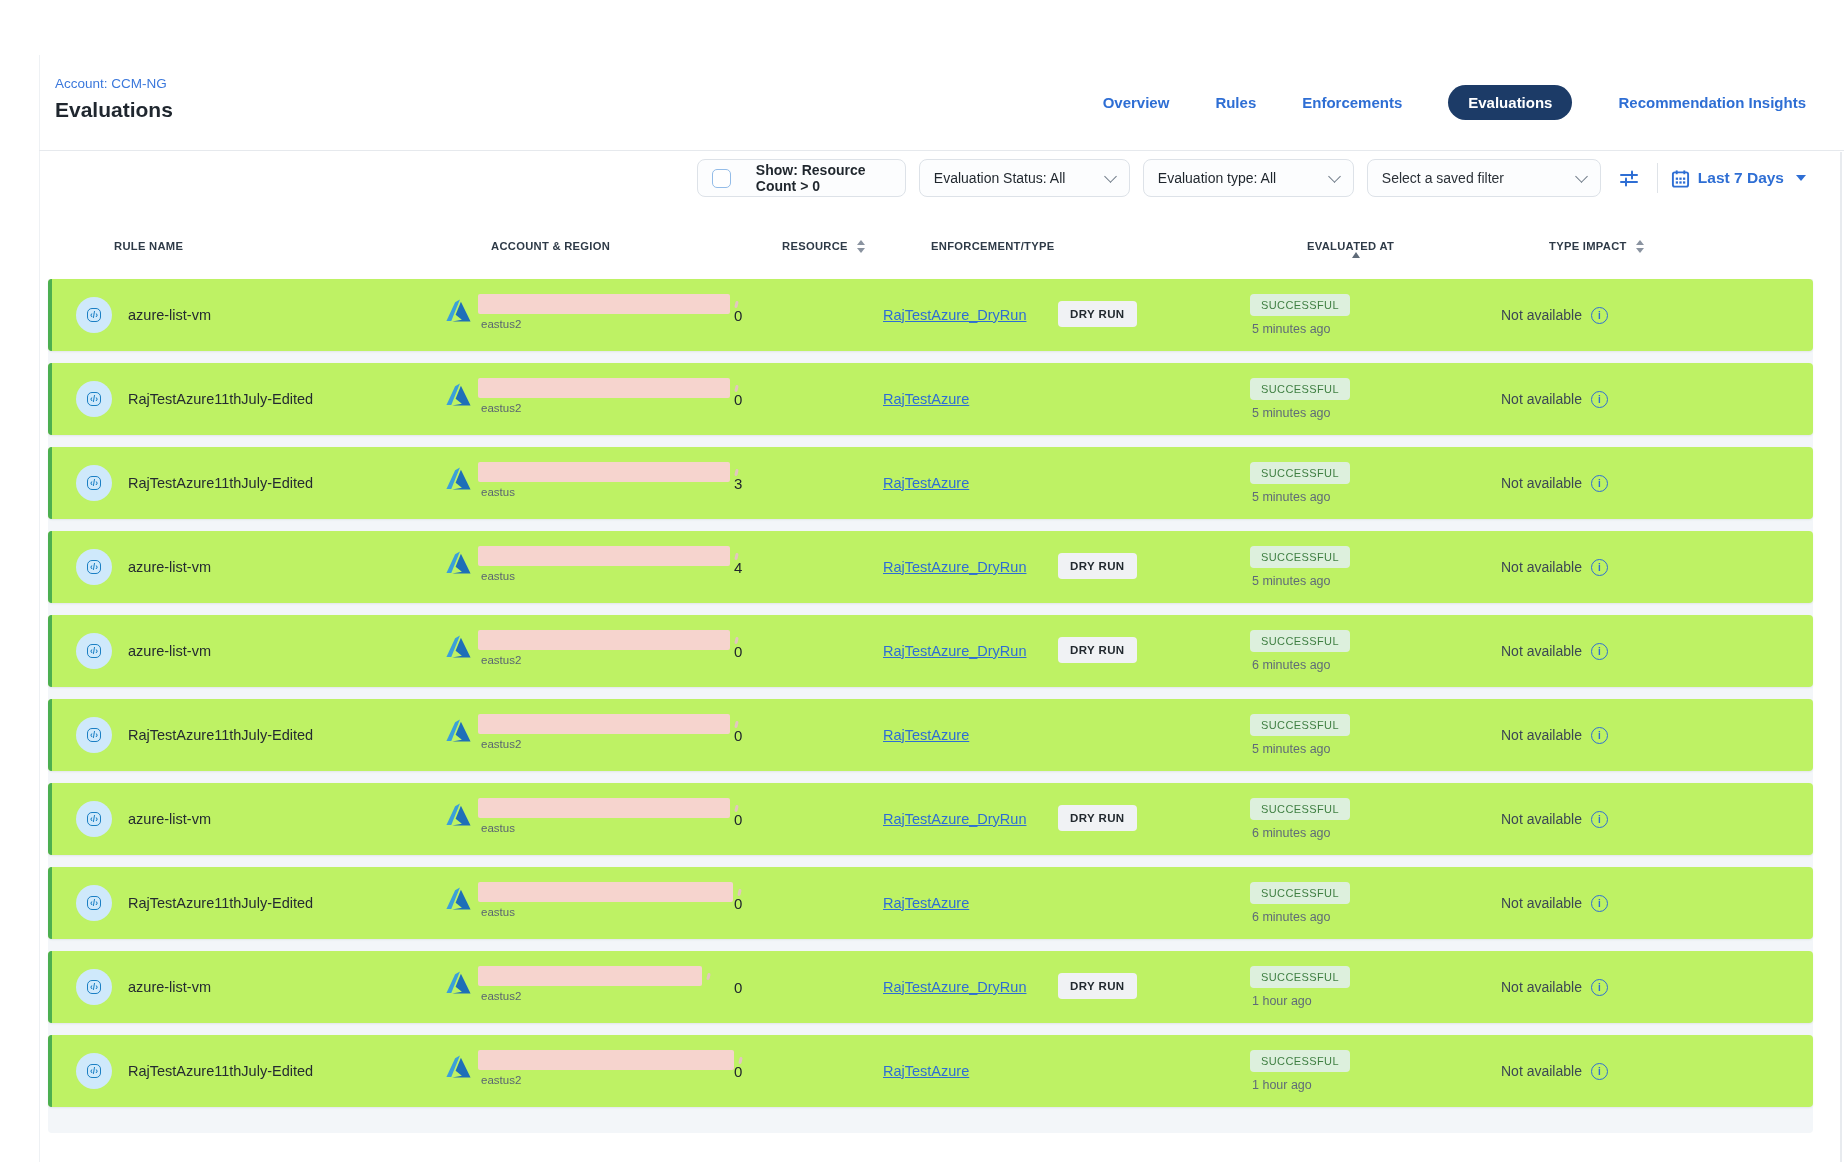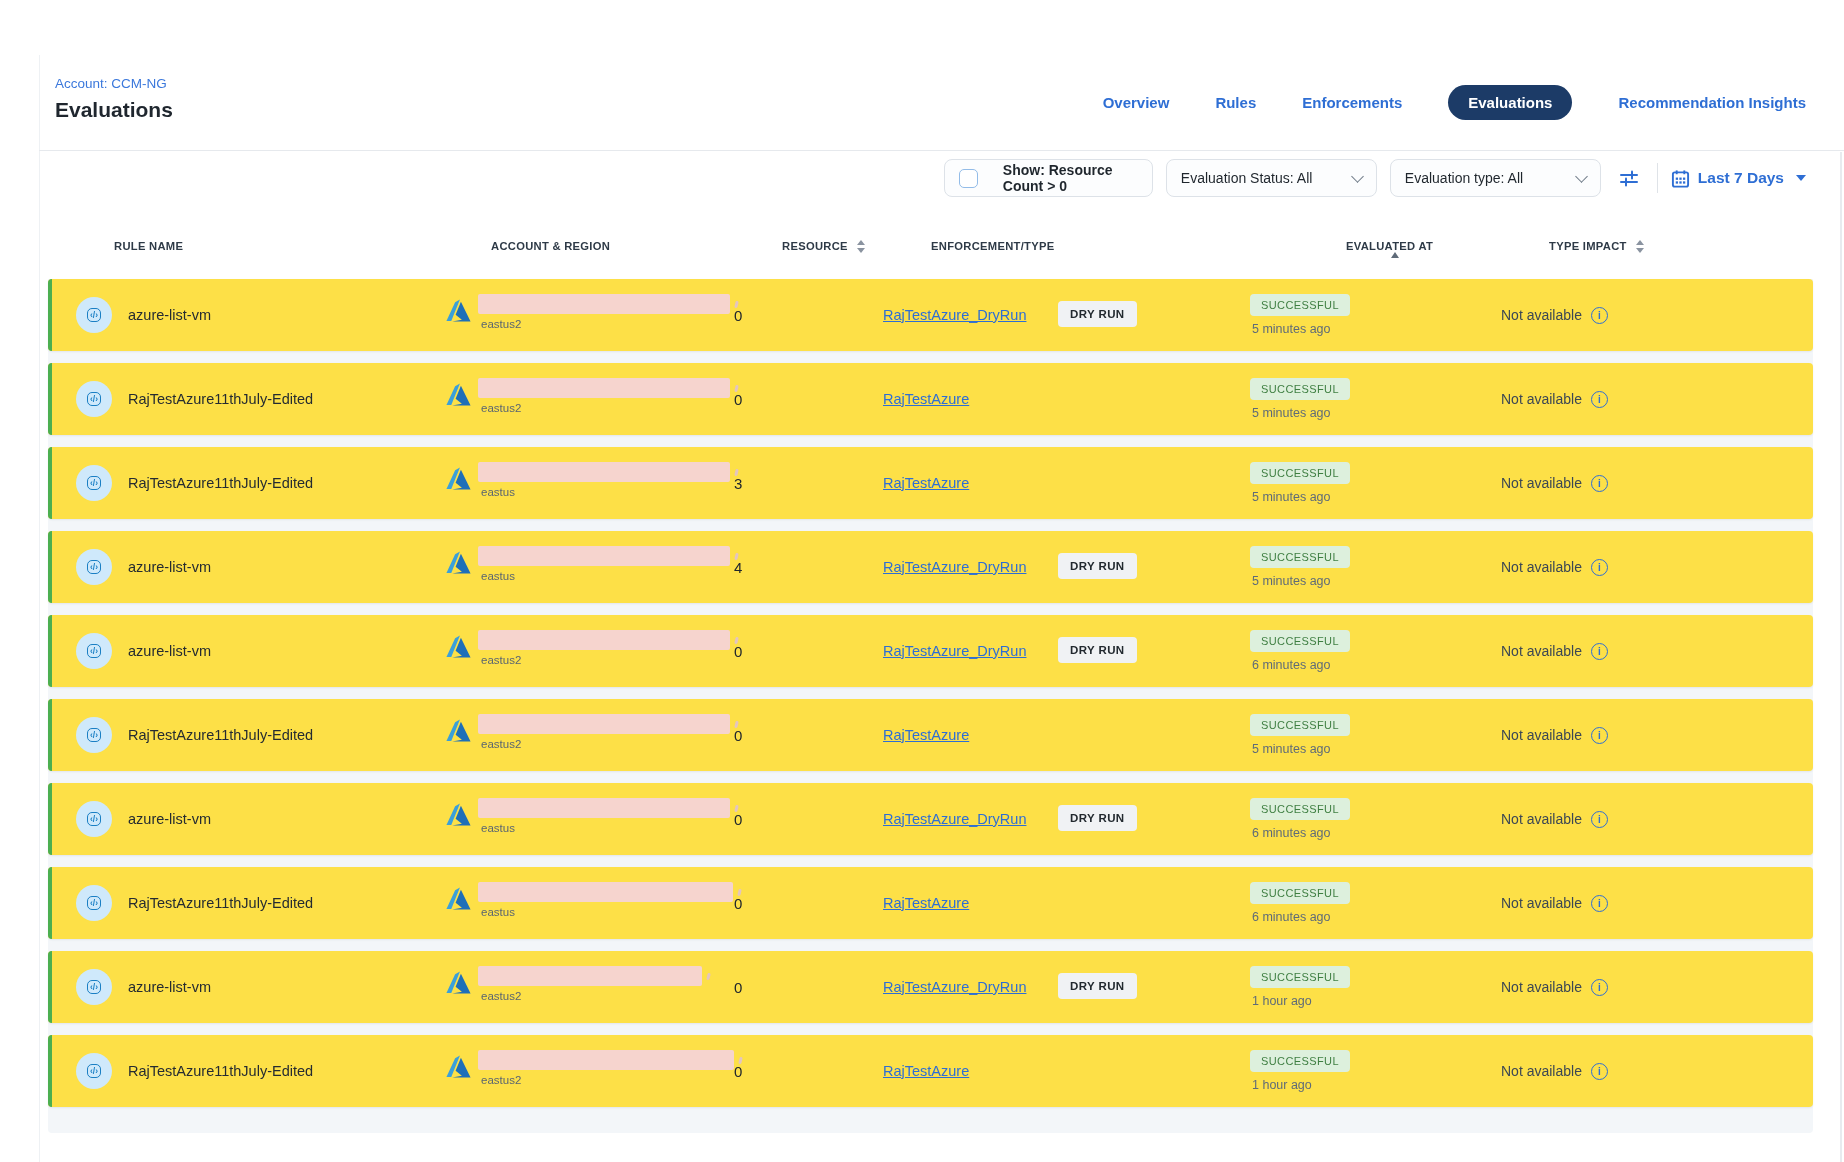--- a/index.html
+++ b/index.html
@@ -30,29 +30,29 @@
   .icon-btn{display:flex;align-items:center;justify-content:center;width:30px;height:30px;cursor:pointer;}
   .vdivider{width:1px;height:30px;background:#dfe3e8;}
   .datepicker{display:flex;align-items:center;gap:8px;color:#2e6ed4;font-weight:600;font-size:15.5px;cursor:pointer;}
   .caret-down{width:0;height:0;border-left:5px solid transparent;border-right:5px solid transparent;
               border-top:6px solid #2e6ed4;margin-left:4px;}
 
   
   .thead{position:absolute;left:48px;top:240px;width:1765px;height:20px;
          font-size:11.2px;font-weight:700;color:#2e3a47;letter-spacing:.3px;}
   .thead span.hcell{position:absolute;top:0;display:flex;align-items:center;white-space:nowrap;padding-left:48px;}
-  .h1{left:18px;}.h2{left:395px;}.h3{left:686px;}.h4{left:835px;}.h5{left:1250px;flex-direction:column;}.h6{left:1453px;}
+  .h1{left:18px;}.h2{left:395px;}.h3{left:686px;}.h4{left:835px;}.h5{left:1211px;flex-direction:column;}.h6{left:1453px;}
   .sort{display:inline-flex;flex-direction:column;gap:2.5px;margin-left:9px;}
   .tri-up{width:0;height:0;border-left:4.5px solid transparent;border-right:4.5px solid transparent;border-bottom:5px solid #8a93a0;}
   .tri-down{width:0;height:0;border-left:4.5px solid transparent;border-right:4.5px solid transparent;border-top:5px solid #8a93a0;}
   .asc{width:0;height:0;border-left:4.5px solid transparent;border-right:4.5px solid transparent;border-bottom:6px solid #5f6b79;margin-left:10px;}
 
   
   .rows{position:absolute;left:48px;top:279px;width:1765px;background:#f3f6f9;padding-bottom:14px;border-radius:0 0 4px 4px;}
-  .card{position:relative;height:72px;background:#fde047;border-radius:4px;margin-bottom:12px;box-shadow:0 1px 2px rgba(35,55,75,.08);}
+  .card{position:relative;height:72px;background:#bef264;border-radius:4px;margin-bottom:12px;box-shadow:0 1px 2px rgba(35,55,75,.08);}
   .accent{position:absolute;left:0;top:0;bottom:0;width:4px;background:#4caf50;border-radius:4px 0 0 4px;}
   .c-rule{position:absolute;left:28px;top:0;height:100%;display:flex;align-items:center;gap:16px;}
   .rule-ico{width:36px;height:36px;border-radius:50%;background:#cfe9fb;display:flex;align-items:center;justify-content:center;}
   .rule-glyph{box-sizing:border-box;border:1.6px solid #1a7fc4;border-radius:5px;padding:1px 2px;
               font-size:8.5px;font-weight:700;color:#1a7fc4;line-height:1.2;}
   .rule-glyph::after{content:"\2039/\203A";}
   .rule-name{font-size:14.5px;color:#252b31;font-weight:500;white-space:nowrap;}
   .c-acct{position:absolute;left:397px;top:15px;display:flex;gap:6px;}
   .azure-ico{margin-top:3px;flex:0 0 auto;}
   .redact{height:20px;background:#f6d4ce;border-radius:2px;position:relative;}
@@ -98,20 +98,24 @@
       <span>Show: Resource Count &gt; 0</span>
     </div>
     <div class="fbox dd w1">
       <span>Evaluation Status: All</span>
       <span class="chev"></span>
     </div>
     <div class="fbox dd w1">
       <span>Evaluation type: All</span>
       <span class="chev"></span>
     </div>
+    <div class="fbox dd w2">
+      <span>Select a saved filter</span>
+      <span class="chev"></span>
+    </div>
     <div class="icon-btn">
       <svg width="22" height="22" viewBox="0 0 22 22" fill="none" stroke="#2e6ed4" stroke-width="2" stroke-linecap="round">
         <line x1="3" y1="8" x2="19" y2="8"></line>
           <line x1="14" y1="4.5" x2="14" y2="11.5"></line>
         <line x1="3" y1="15" x2="19" y2="15"></line>
           <line x1="8" y1="11.5" x2="8" y2="18.5"></line>
       </svg>
     </div>
     <div class="vdivider"></div>
     <div class="datepicker">

